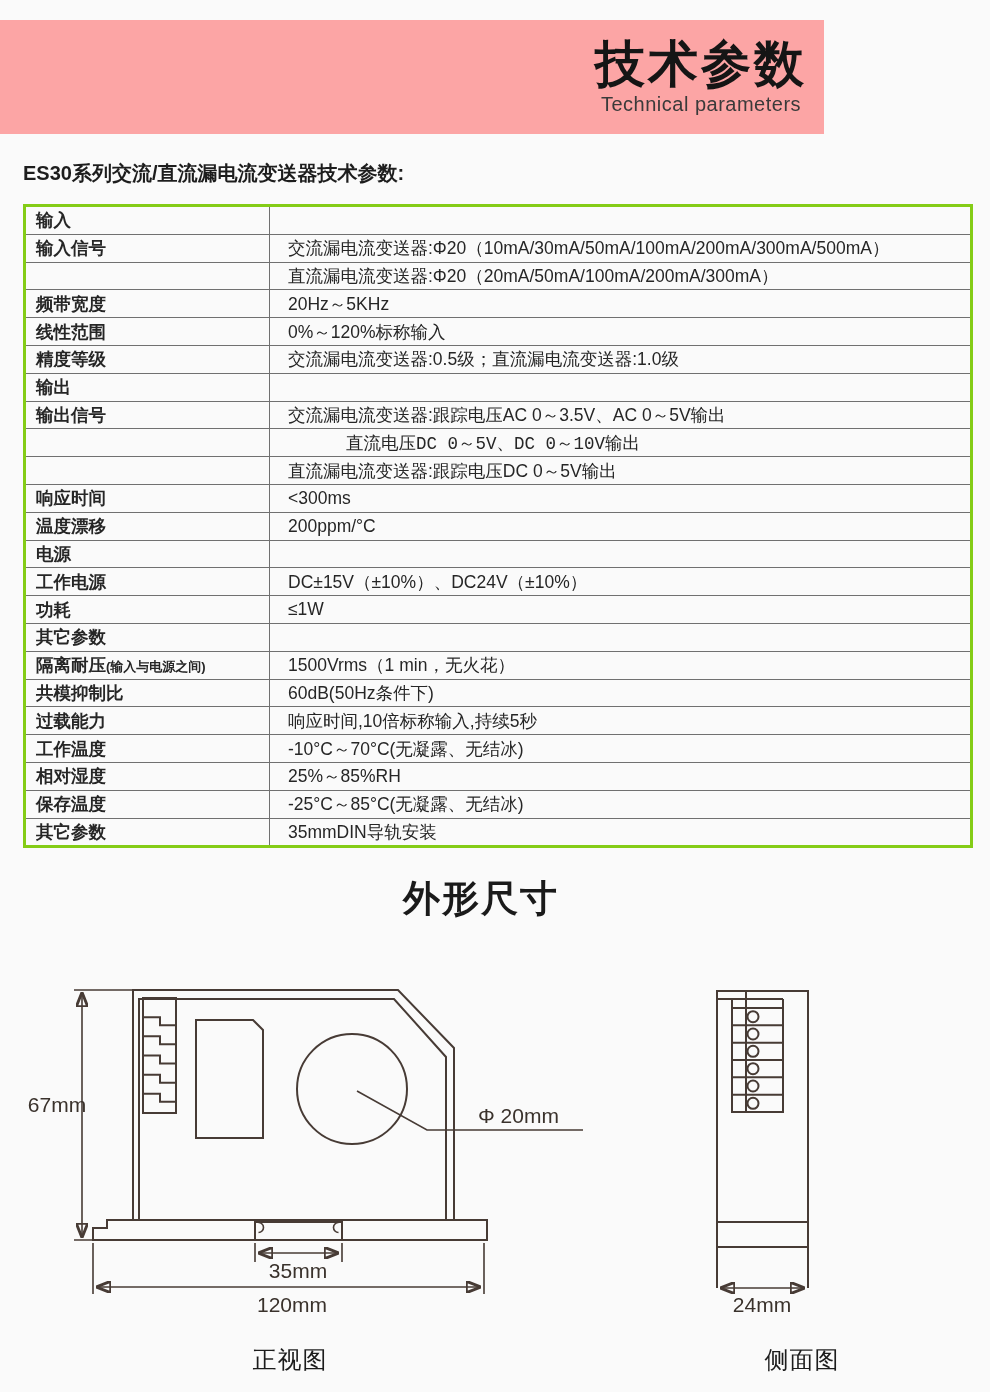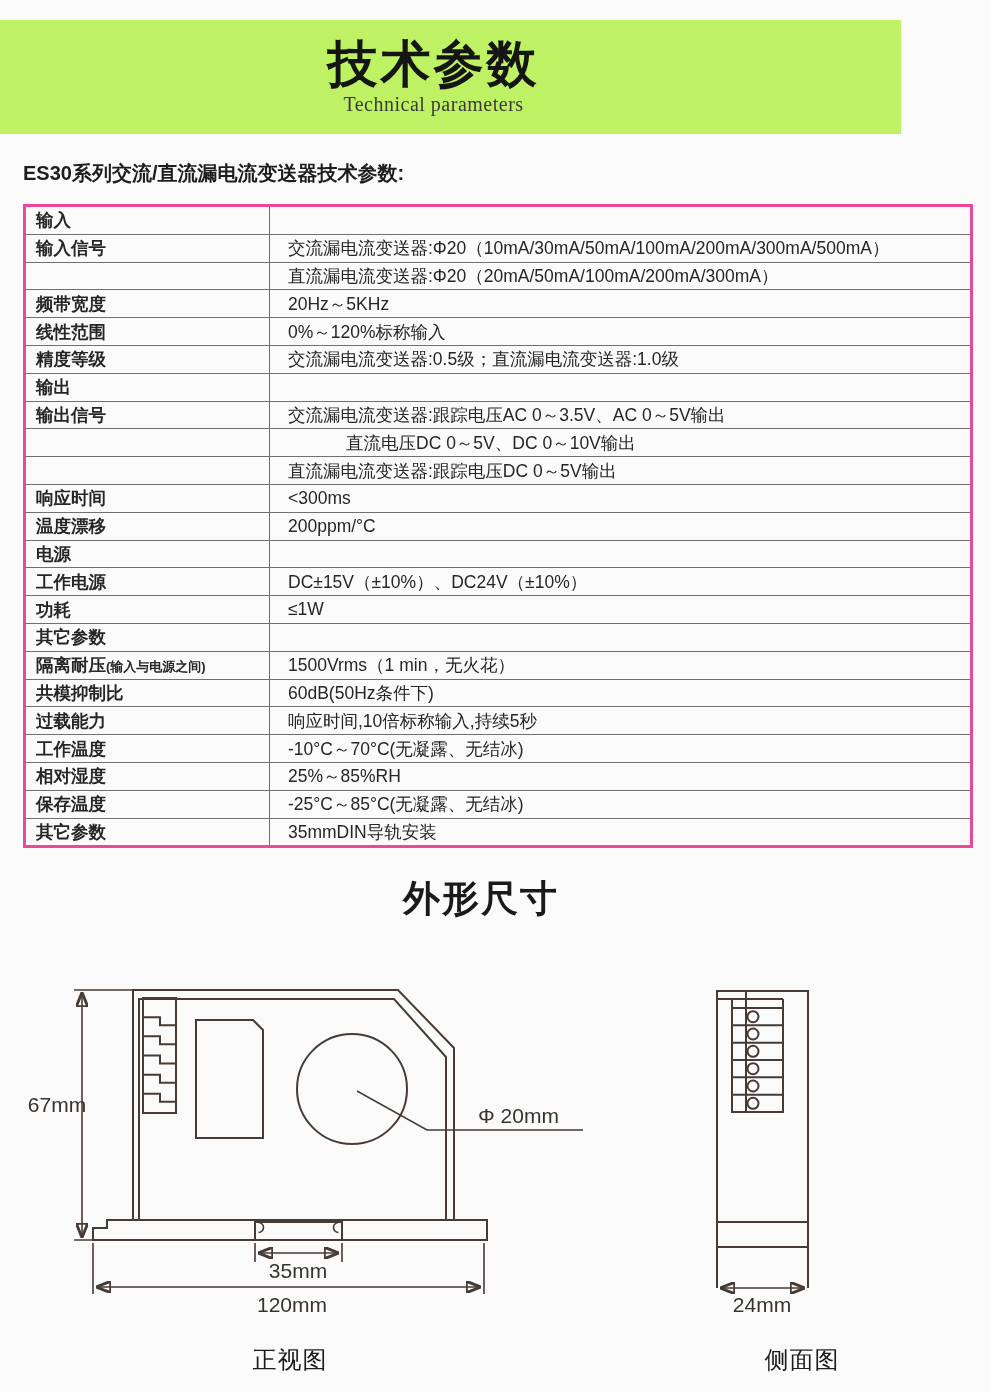--- a/index.html
+++ b/index.html
@@ -3,40 +3,40 @@
 <meta charset="utf-8">
 <style>
   html,body{margin:0;padding:0;}
   body{
     width:990px;height:1392px;position:relative;overflow:hidden;
     background:#fafafa;
     font-family:"Liberation Sans",sans-serif;
     color:#252525;
   }
   
-  .band{position:absolute;left:0;top:20px;width:901px;height:114px;background:#bef264;
-        display:flex;flex-direction:column;align-items:center;justify-content:center;}
+  .band{position:absolute;left:0;top:20px;width:824px;height:114px;background:#fca5a5;
+        display:flex;flex-direction:column;align-items:flex-end;justify-content:center;}
   .band-inner{transform:translateX(-17px);text-align:center;}
   .page-title{font-size:50px;font-weight:700;color:#151515;letter-spacing:3px;line-height:1.05;}
-  .page-subtitle{font-size:20px;color:#3a3a3a;margin-top:2px;letter-spacing:0.5px;font-family:Liberation Serif, serif;}
+  .page-subtitle{font-size:20px;color:#3a3a3a;margin-top:2px;letter-spacing:0.5px;}
 
   .section-heading{position:absolute;left:23px;top:160px;font-size:20px;font-weight:600;color:#1d1d1d;}
 
   
   table.spec{
     position:absolute;left:23px;top:204px;width:950px;
     border-collapse:collapse;table-layout:fixed;
     font-size:17.5px;color:#262626;
   }
-  table.spec{border:3px solid #ec4899;}
+  table.spec{border:3px solid #84cc16;}
   table.spec td{border:1px solid #707070;height:26.8px;vertical-align:middle;
                 padding:0 4px 0 10px;overflow:hidden;white-space:nowrap;}
   table.spec td.c1{width:229px;font-weight:bold;}
   table.spec td.c2{padding-left:18px;}
-  table.spec td.c2.indent{padding-left:76px;}
+  table.spec td.c2.indent{padding-left:76px;font-family:Liberation Mono, monospace;}
   table.spec tr.sec td.c1{font-weight:700;}
   table.spec .small{font-size:13px;}
 
   .dims-title{position:absolute;left:0;top:874px;width:962px;text-align:center;
               font-size:37px;font-weight:700;color:#1a1a1a;letter-spacing:2px;}
 
   svg.drawing{position:absolute;left:0;top:960px;}
   svg.drawing path,svg.drawing line,svg.drawing circle,svg.drawing rect{
     fill:none;stroke:#473b35;stroke-width:2;stroke-linejoin:miter;stroke-linecap:butt;}
   svg.drawing .thin{stroke-width:1.6;}

